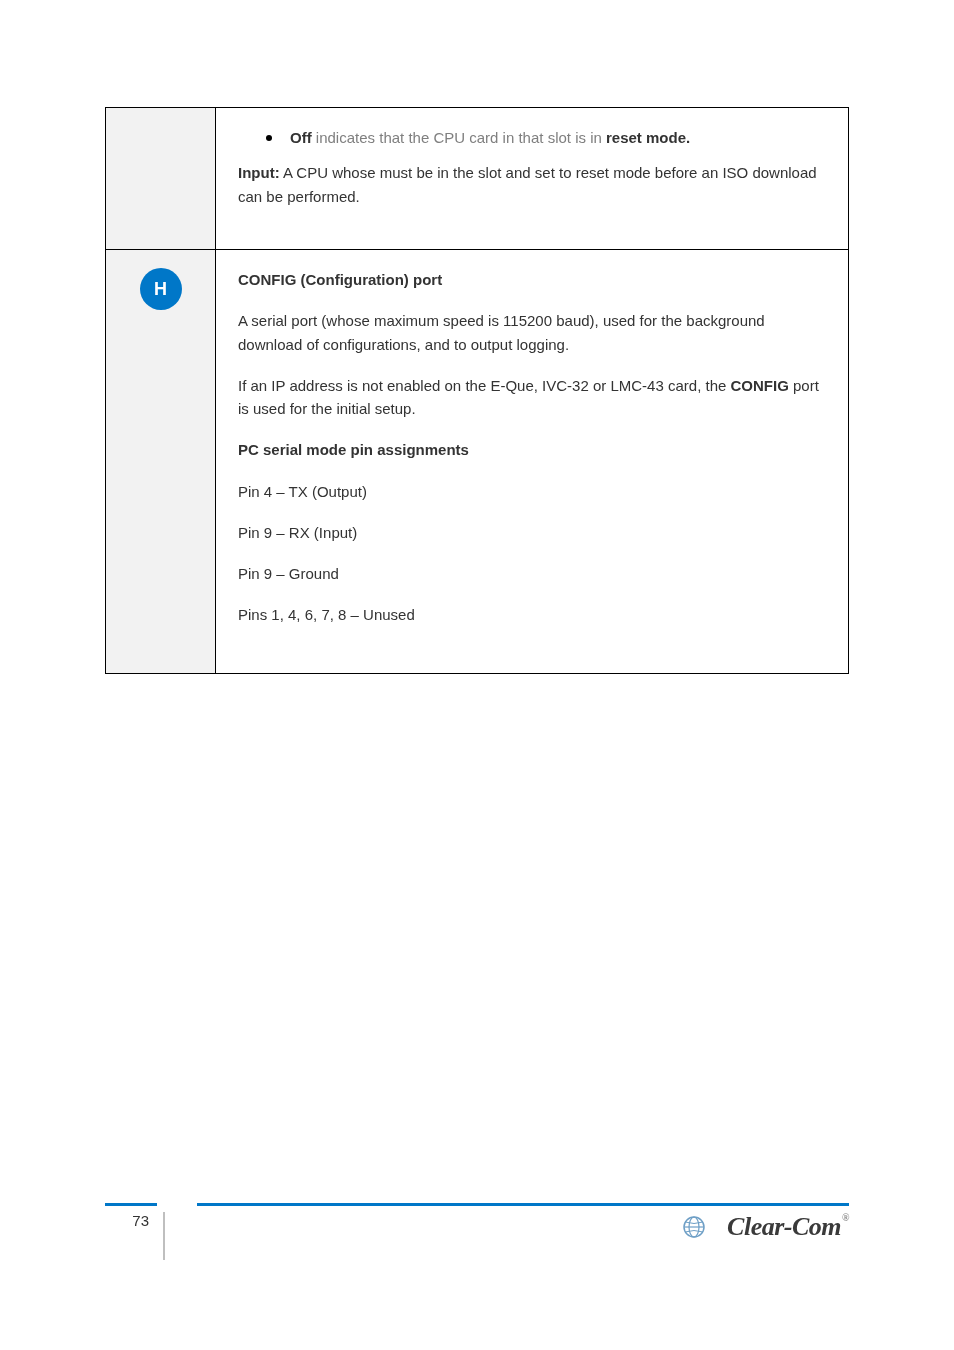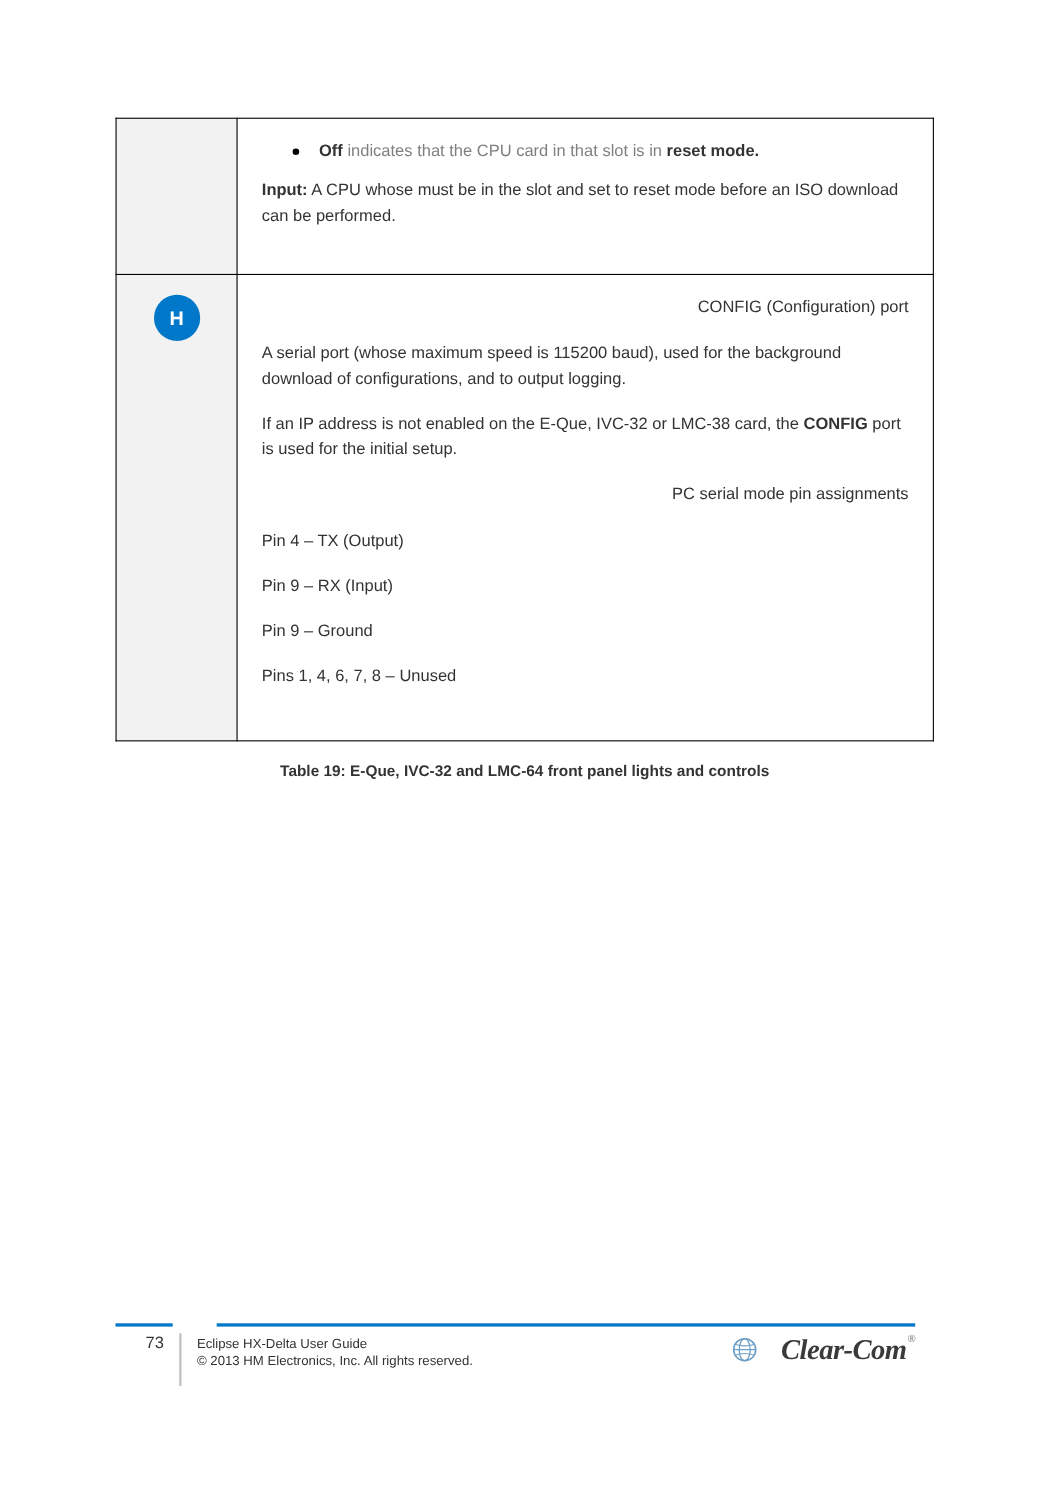--- a/index.html
+++ b/index.html
@@ -72,33 +72,32 @@
     align-items: center;
     justify-content: center;
     font-weight: bold;
     font-size: 18px;
     margin: 18px auto 0 auto;
   }
   .row2-right p {
     margin-bottom: 18px;
   }
   .subheading {
-    font-weight: normal;
-    text-align: right;
+    font-weight: bold;
   }
   .table-caption {
     text-align: center;
     margin-top: 18px;
     font-weight: bold;
     font-size: 14px;
   }
   .footer {
     position: absolute;
     left: 105px;
-    right: 122px;
+    right: 105px;
     bottom: 90px;
   }
   .footer-rule-wrap {
     display: flex;
     align-items: center;
   }
   .footer-rule-left {
     flex: 0 0 52px;
     height: 3px;
     background: #0077c8;
@@ -185,47 +184,42 @@
       </td>
     </tr>
     <tr>
       <td class="left-col">
         <div class="circle-marker">H</div>
       </td>
       <td class="right-col row2-right">
         <p class="subheading">CONFIG (Configuration) port</p>
         <p>A serial port (whose maximum speed is 115200 baud), used for the background download of configurations, and to output logging.</p>
         <p>
-          <span>If an IP address is not enabled on the E-Que, IVC-32 or LMC-38 card, the </span><span class="bold">CONFIG</span><span> port is used for the initial setup. </span>
+          <span>If an IP address is not enabled on the E-Que, IVC-32 or LMC-43 card, the </span><span class="bold">CONFIG</span><span> port is used for the initial setup. </span>
         </p>
         <p class="subheading">PC serial mode pin assignments</p>
         <p>Pin 4 – TX (Output)</p>
         <p>Pin 9 – RX (Input)</p>
         <p>Pin 9 – Ground</p>
         <p>Pins 1, 4, 6, 7, 8 – Unused</p>
       </td>
     </tr>
   </tbody>
     </table>
-  <div class="table-caption">Table 19: E-Que, IVC-32 and LMC-64 front panel lights and controls</div>
 </div>
 
 <div class="footer">
   <div class="footer-rule-wrap">
     <div class="footer-rule-left"></div>
     <div class="footer-rule-gap"></div>
     <div class="footer-rule-right"></div>
   </div>
   <div class="footer-content">
     <div class="footer-pagenum">73</div>
     <div class="footer-vline"></div>
-    <div class="footer-text">
-      <span>Eclipse HX-Delta User Guide  </span><br>
-      <span>© 2013 HM Electronics, Inc. All rights reserved.</span>
-    </div>
     <div class="footer-logo">
       <div class="logo-stack">
         <span class="logo-icon">
           <svg width="24" height="24" viewBox="0 0 24 24">
             <circle cx="12" cy="12" r="10" fill="none" stroke="#6e9fc6" stroke-width="1.5"></circle>
             <ellipse cx="12" cy="12" rx="5" ry="10" fill="none" stroke="#6e9fc6" stroke-width="1.2"></ellipse>
             <line x1="2" y1="12" x2="22" y2="12" stroke="#6e9fc6" stroke-width="1.2"></line>
             <path d="M3 7 Q12 10 21 7" fill="none" stroke="#6e9fc6" stroke-width="1"></path>
             <path d="M3 17 Q12 14 21 17" fill="none" stroke="#6e9fc6" stroke-width="1"></path>
           </svg>

